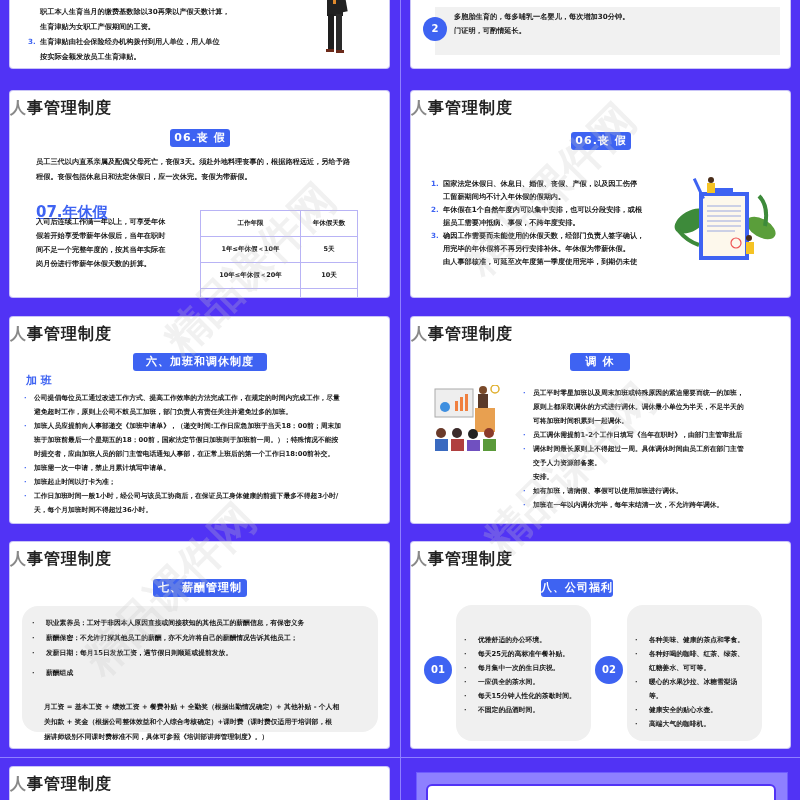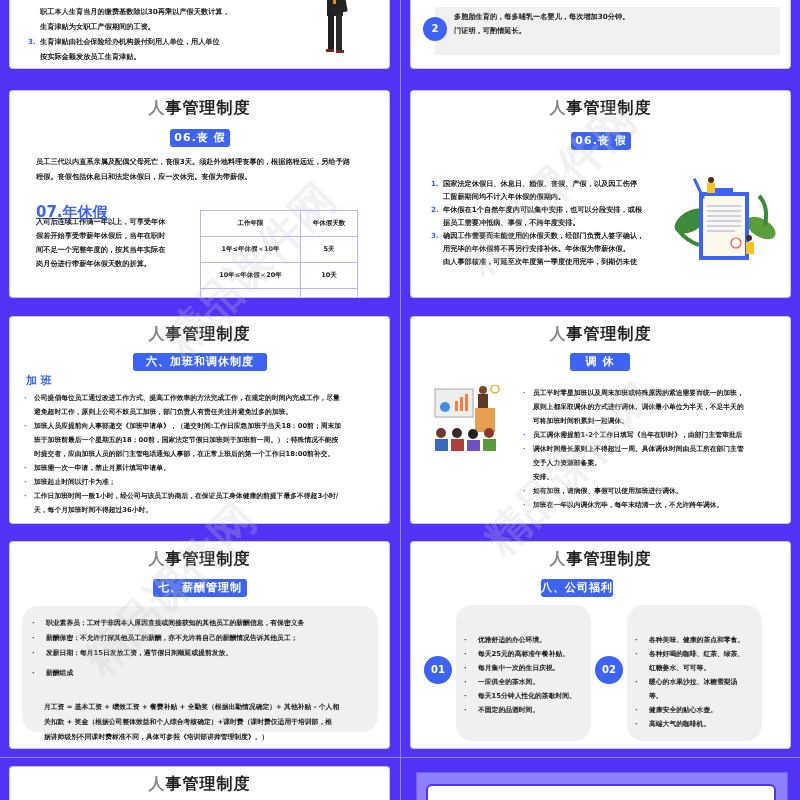--- a/index.html
+++ b/index.html
@@ -1,21 +1,21 @@
 <!DOCTYPE html>
 <html><head>
 <meta charset="utf-8">
 <style>
   * { box-sizing: border-box; margin: 0; padding: 0; }
   html, body { width: 800px; height: 800px; overflow: hidden; }
   body { background: #5133f5; font-family: "DejaVu Sans", "Liberation Sans", sans-serif; position: relative; color: #1a1a1a; }
   .slide { position: absolute; background: #ffffff; border-radius: 3px; overflow: hidden; box-shadow: 0 0 0 1px #c9c4f7; }
   .grid-line-h { position: absolute; left: 0; width: 800px; height: 1px; background: #8f80ff; }
   .grid-line-v { position: absolute; top: 0; height: 800px; width: 1px; background: #8f80ff; left: 400px; }
-  .slide-title { position: absolute; left: 0; right: 0; top: 7px; text-align: center; font-size: 16px; font-weight: bold; color: #222; letter-spacing: 1px; }
+  .slide-title { position: absolute; left: 0; right: 0; top: 7px; font-size: 16px; font-weight: bold; color: #222; letter-spacing: 1px; }
   .slide-title .first { color: #888; }
   .pill { position: absolute; background: #3e63f2; color: #fff; font-size: 11px; font-weight: bold; text-align: center; border-radius: 3px; line-height: 18px; height: 18px; letter-spacing: 1px; }
   .body-text { font-size: 7.2px; line-height: 15px; color: #1a1a1a; font-weight: bold; }
   .num { color: #3e63f2; font-weight: bold; display: inline-block; width: 12px; }
   .bullet-dot { color: #3e63f2; display: inline-block; width: 10px; font-weight: bold; }
   .bullet-dark { color: #333; display: inline-block; width: 14px; font-weight: bold; }
   .heading-blue { color: #3e63f2; font-weight: bold; }
   table.leave { border-collapse: collapse; font-size: 6.5px; font-weight: bold; }
   table.leave td, table.leave th { border: 1px solid #b8b3f5; text-align: center; padding: 8px 3px; }
   .circle-num { position: absolute; width: 28px; height: 28px; border-radius: 50%; background: #3e63f2; color: #fff; font-size: 10px; font-weight: bold; text-align: center; line-height: 28px; }

